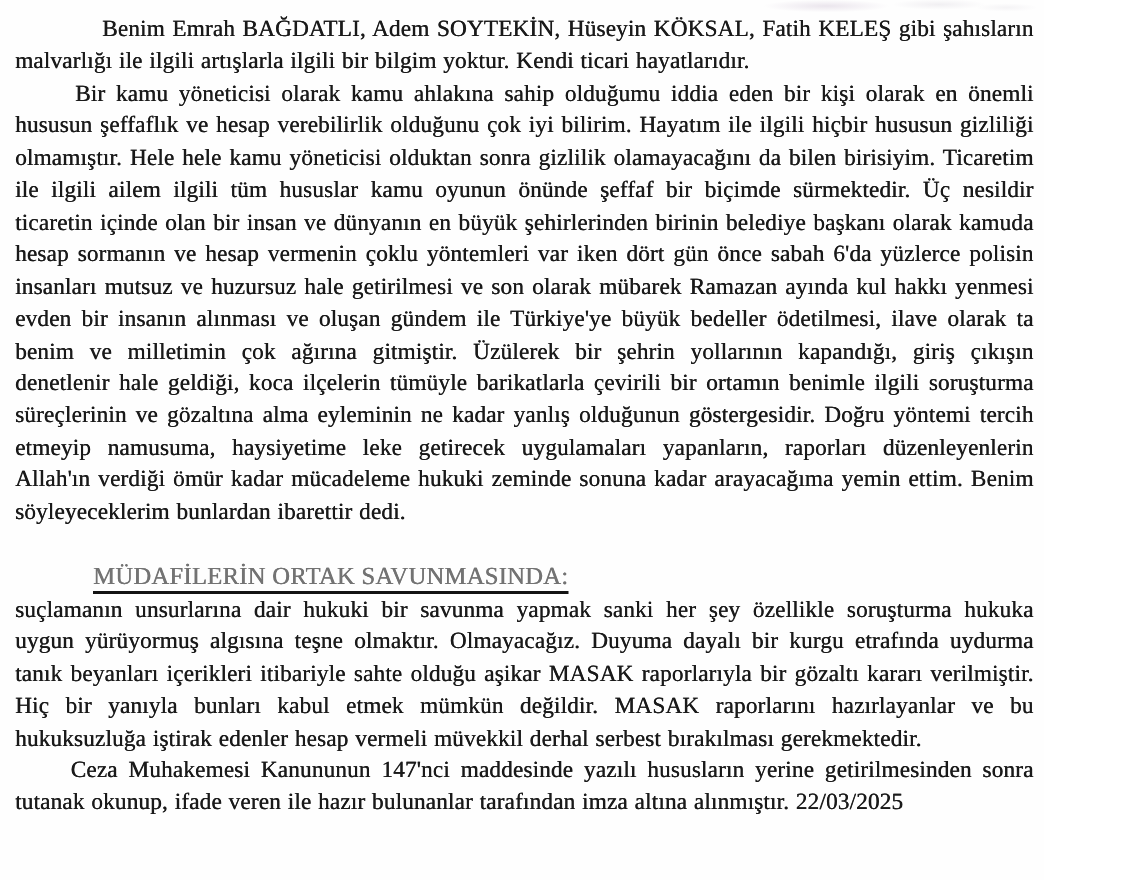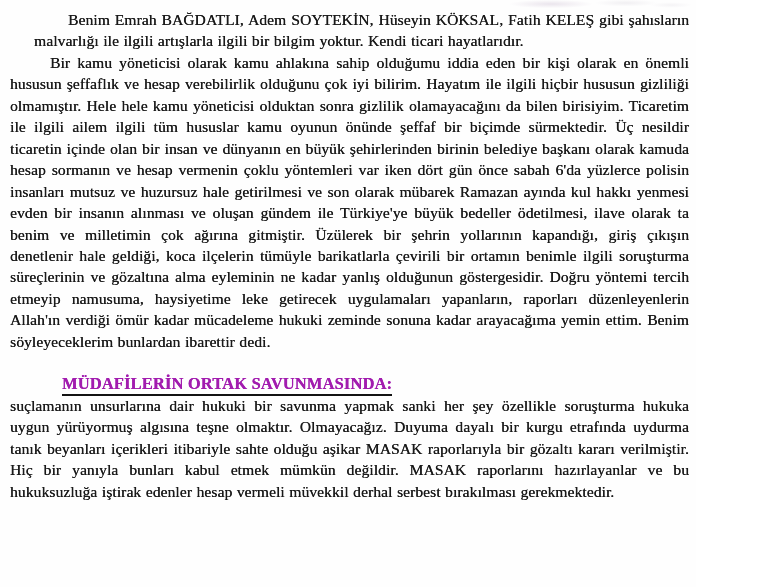--- a/index.html
+++ b/index.html
@@ -47,38 +47,38 @@
   }
   .line.nofill {
     text-align: left;
   }
   .heading {
     line-height: 21.45px;
     min-height: 21.45px;
     margin-top: 21px;
   }
   .heading .heading-text {
-    font-weight: bold;
+    font-weight: normal;
     font-size: 16.4px;
     letter-spacing: 0.2px;
-    color: #a21caf;
+    color: #737373;
     text-shadow: 0.3px 0 0 currentColor;
     border-bottom: 2px solid #131313;
     padding-bottom: 0.5px;
   }
 </style>
 </head>
 <body>
 
 <div class="page">
   <div class="smudge"></div>
   <main class="doc">
       <div class="paragraph">
         <div class="line fill" style="padding-left: 58px;">Benim Emrah BAĞDATLI, Adem SOYTEKİN, Hüseyin KÖKSAL, Fatih KELEŞ gibi şahısların</div>
-        <div class="line nofill" style="padding-left: 0px; margin-left: 24px;">malvarlığı ile ilgili artışlarla ilgili bir bilgim yoktur. Kendi ticari hayatlarıdır.</div>
+        <div class="line nofill" style="padding-left: 0px;">malvarlığı ile ilgili artışlarla ilgili bir bilgim yoktur. Kendi ticari hayatlarıdır.</div>
       </div>
       <div class="paragraph">
         <div class="line fill" style="padding-left: 40px;">Bir kamu yöneticisi olarak kamu ahlakına sahip olduğumu iddia eden bir kişi olarak en önemli</div>
         <div class="line fill" style="padding-left: 0px;">hususun şeffaflık ve hesap verebilirlik olduğunu çok iyi bilirim. Hayatım ile ilgili hiçbir hususun gizliliği</div>
         <div class="line fill" style="padding-left: 0px;">olmamıştır. Hele hele kamu yöneticisi olduktan sonra gizlilik olamayacağını da bilen birisiyim. Ticaretim</div>
         <div class="line fill" style="padding-left: 0px;">ile ilgili ailem ilgili tüm hususlar kamu oyunun önünde şeffaf bir biçimde sürmektedir. Üç nesildir</div>
         <div class="line fill" style="padding-left: 0px;">ticaretin içinde olan bir insan ve dünyanın en büyük şehirlerinden birinin belediye başkanı olarak kamuda</div>
         <div class="line fill" style="padding-left: 0px;">hesap sormanın ve hesap vermenin çoklu yöntemleri var iken dört gün önce sabah 6'da yüzlerce polisin</div>
         <div class="line fill" style="padding-left: 0px;">insanları mutsuz ve huzursuz hale getirilmesi ve son olarak mübarek Ramazan ayında kul hakkı yenmesi</div>
         <div class="line fill" style="padding-left: 0px;">evden bir insanın alınması ve oluşan gündem ile Türkiye'ye büyük bedeller ödetilmesi, ilave olarak ta</div>
@@ -90,14 +90,18 @@
         <div class="line nofill" style="padding-left: 0px;">söyleyeceklerim bunlardan ibarettir dedi.</div>
       </div>
       <div class="heading" style="padding-left: 52px;"><span class="heading-text">MÜDAFİLERİN ORTAK SAVUNMASINDA:</span></div>
       <div class="paragraph">
         <div class="line fill" style="padding-left: 0px;">suçlamanın unsurlarına dair hukuki bir savunma yapmak sanki her şey özellikle soruşturma hukuka</div>
         <div class="line fill" style="padding-left: 0px;">uygun yürüyormuş algısına teşne olmaktır. Olmayacağız. Duyuma dayalı bir kurgu etrafında uydurma</div>
         <div class="line fill" style="padding-left: 0px;">tanık beyanları içerikleri itibariyle sahte olduğu aşikar MASAK raporlarıyla bir gözaltı kararı verilmiştir.</div>
         <div class="line fill" style="padding-left: 0px;">Hiç bir yanıyla bunları kabul etmek mümkün değildir. MASAK raporlarını hazırlayanlar ve bu</div>
         <div class="line nofill" style="padding-left: 0px;">hukuksuzluğa iştirak edenler hesap vermeli müvekkil derhal serbest bırakılması gerekmektedir.</div>
       </div>
+      <div class="paragraph">
+        <div class="line fill" style="padding-left: 37px;">Ceza Muhakemesi Kanununun 147'nci maddesinde yazılı hususların yerine getirilmesinden sonra</div>
+        <div class="line nofill" style="padding-left: 0px;">tutanak okunup, ifade veren ile hazır bulunanlar tarafından imza altına alınmıştır. 22/03/2025</div>
+      </div>
     </main>
 </div>
 
 </body></html>

